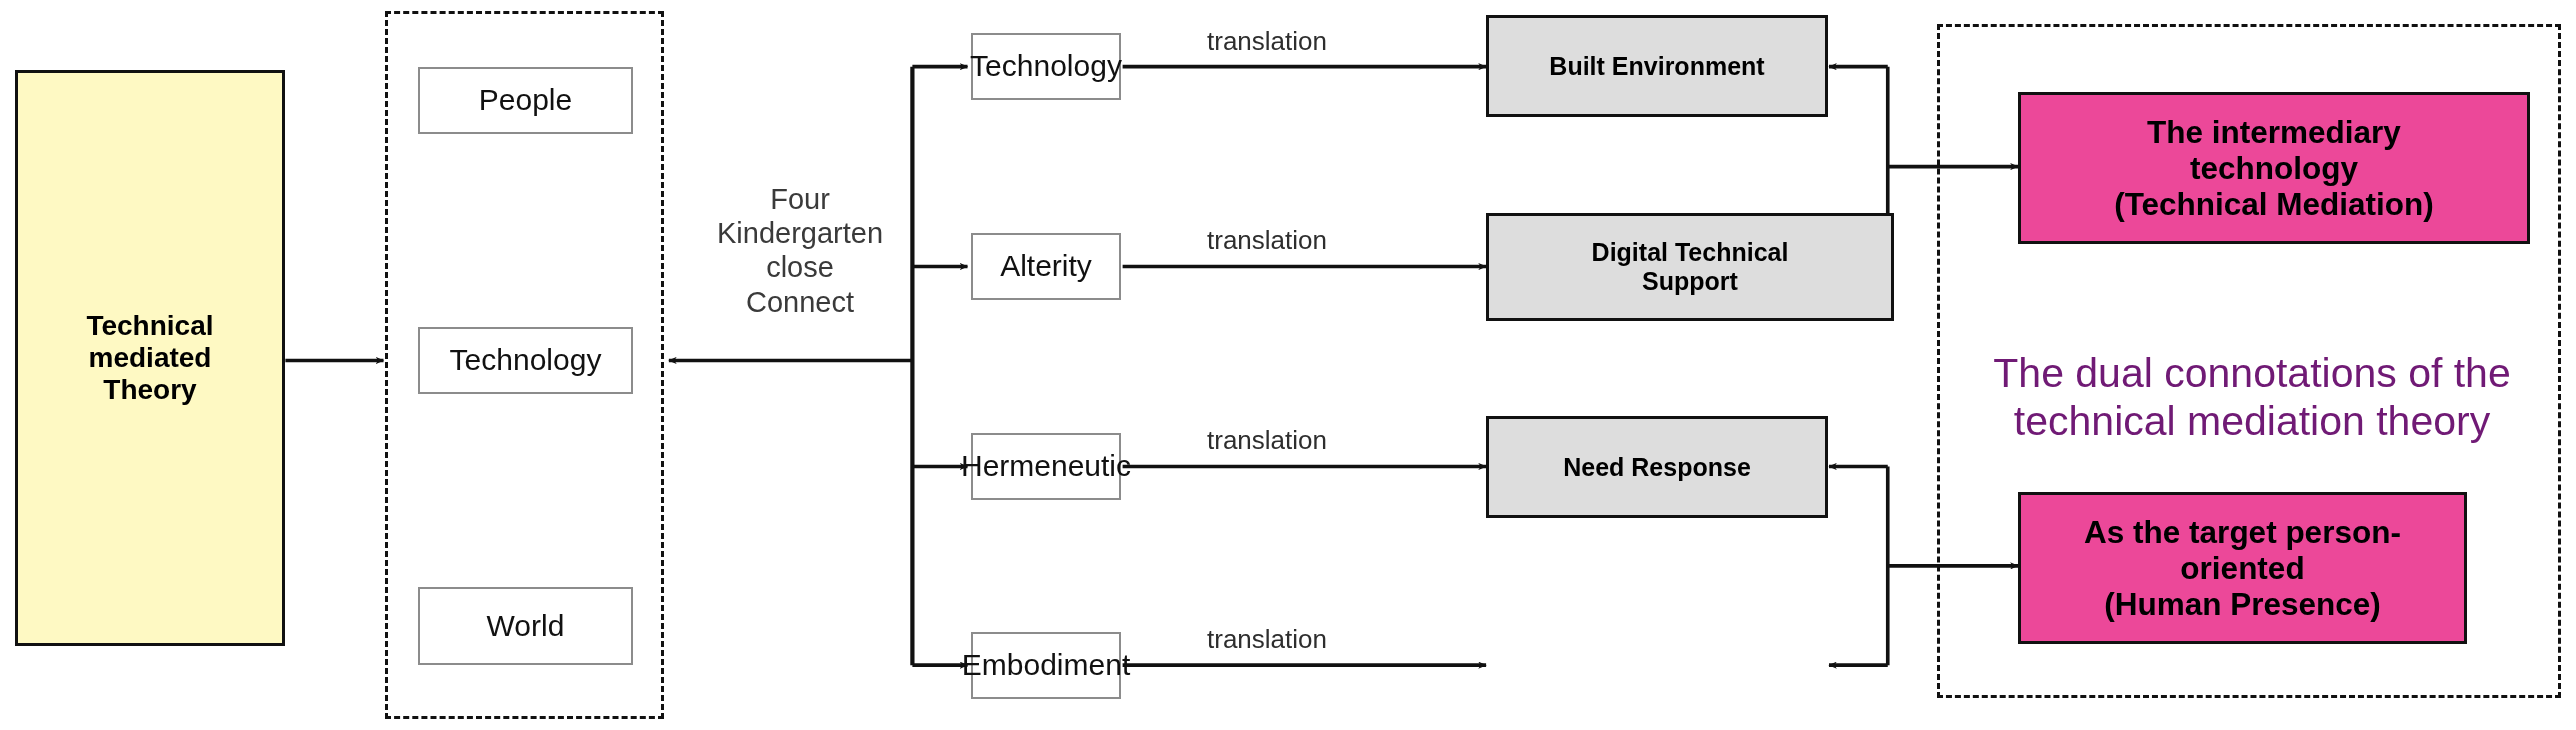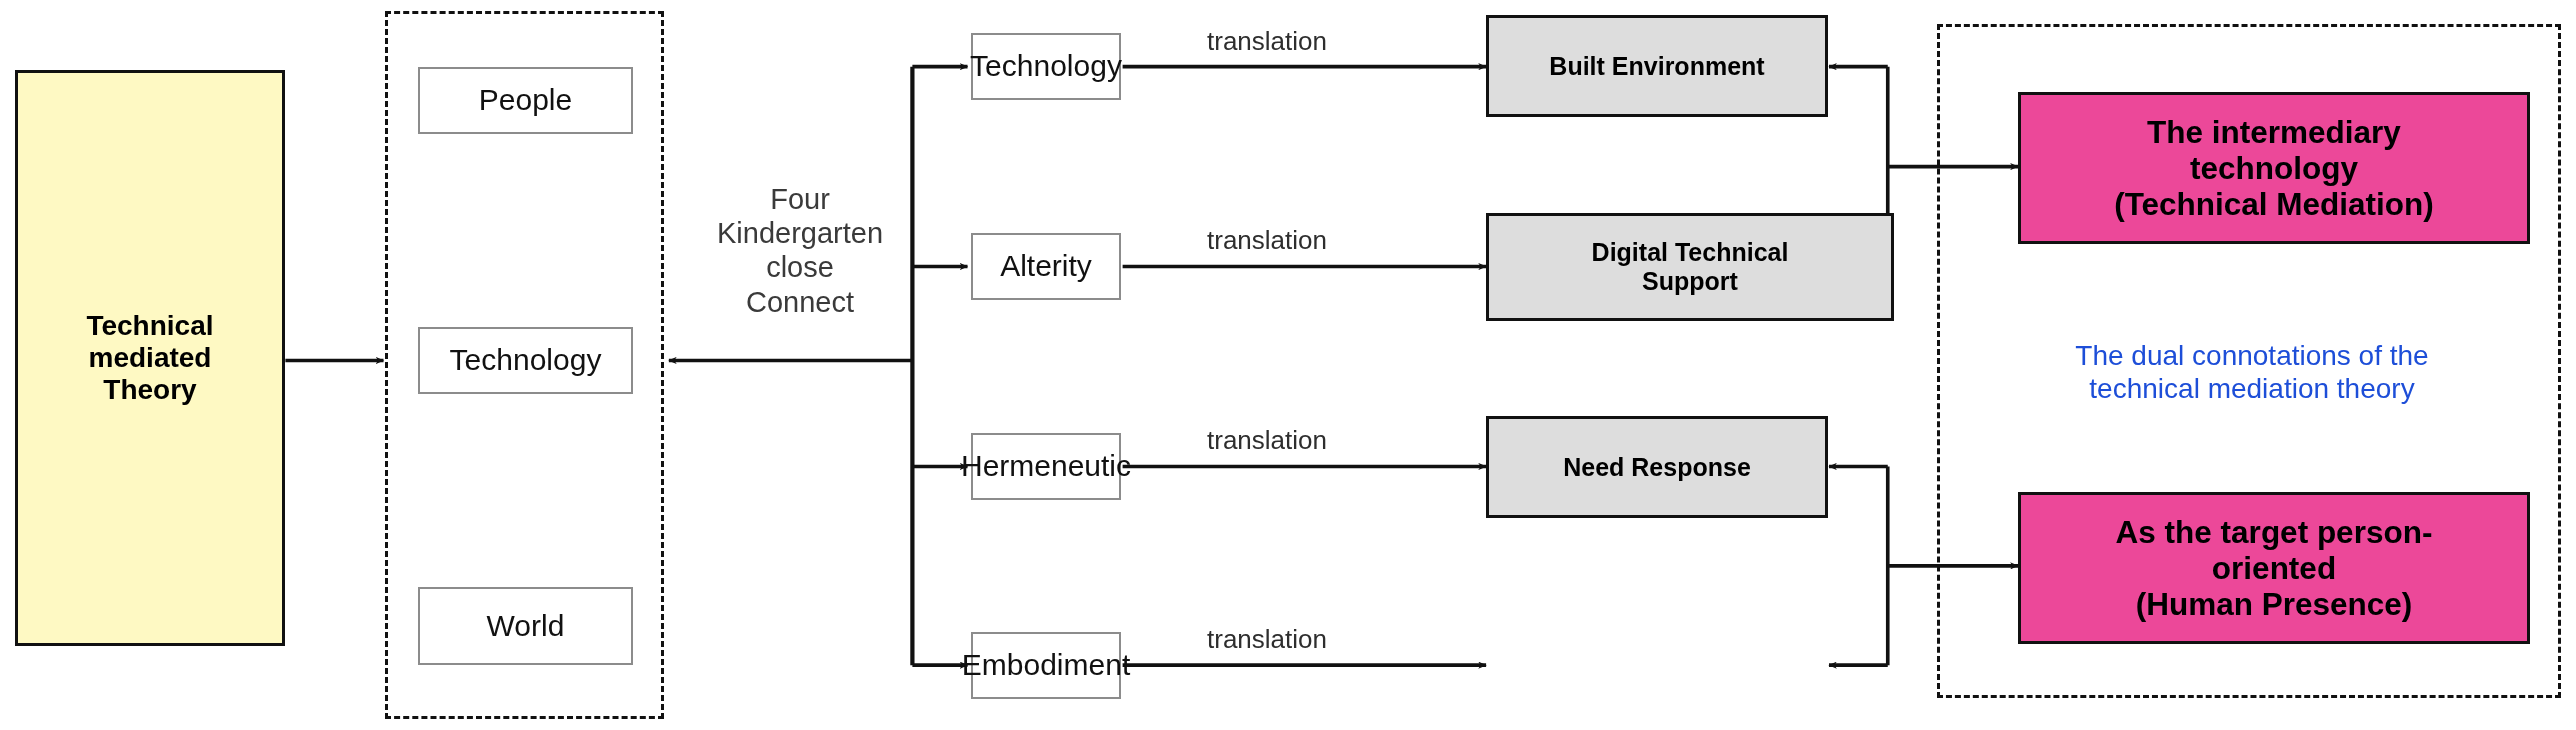--- a/index.html
+++ b/index.html
@@ -21,21 +21,21 @@
   
   .grey-box{border:3.6px solid #111;background:#dddddd;font-weight:bold;font-size:25px;color:#000;}
 
   
   .blue-box{border:3.6px solid #111;background:#ec4899;font-weight:bold;font-size:31.5px;color:#000;}
 
   
   .caption{position:absolute;text-align:center;color:#3c3c3c;line-height:1.18;}
   .caption-connect{font-size:29px;color:#3a3a3a;}
   .caption-translation{font-size:26px;color:#2e2e2e;}
-  .caption-dual{font-size:28px;color:#1d4ed8;}
+  .caption-dual{font-size:41px;color:#701a75;margin-top:10px;}
 </style>
 </head>
 <body>
 
 <div id="stage">
 
   <svg viewBox="0 0 4250 1205">
     <defs>
       <marker id="ah" markerWidth="14" markerHeight="12" refX="13" refY="6" orient="auto" markerUnits="userSpaceOnUse">
         <path d="M0,0 L14,6 L0,12 L4,6 Z" fill="#111"></path>
@@ -115,18 +115,18 @@
 
   <div class="dashed-group" style="left:1937px;top:24px;width:624px;height:674px;"></div>
 
   <div class="node blue-box" style="left:2018px;top:92px;width:512px;height:152px;white-space:pre-line;">The intermediary
 technology
 (Technical Mediation)</div>
 
   <div class="caption caption-dual" style="left:1970px;top:339px;width:564px;white-space:pre-line;">The dual connotations of the
 technical mediation theory</div>
 
-  <div class="node blue-box" style="left:2018px;top:492px;width:512px;height:152px;white-space:pre-line;">As the target person-
+  <div class="node blue-box" style="left:2018px;top:492px;width:449px;height:152px;white-space:pre-line;">As the target person-
 oriented
 (Human Presence)</div>
 
 </div>
 
 
 </body></html>

